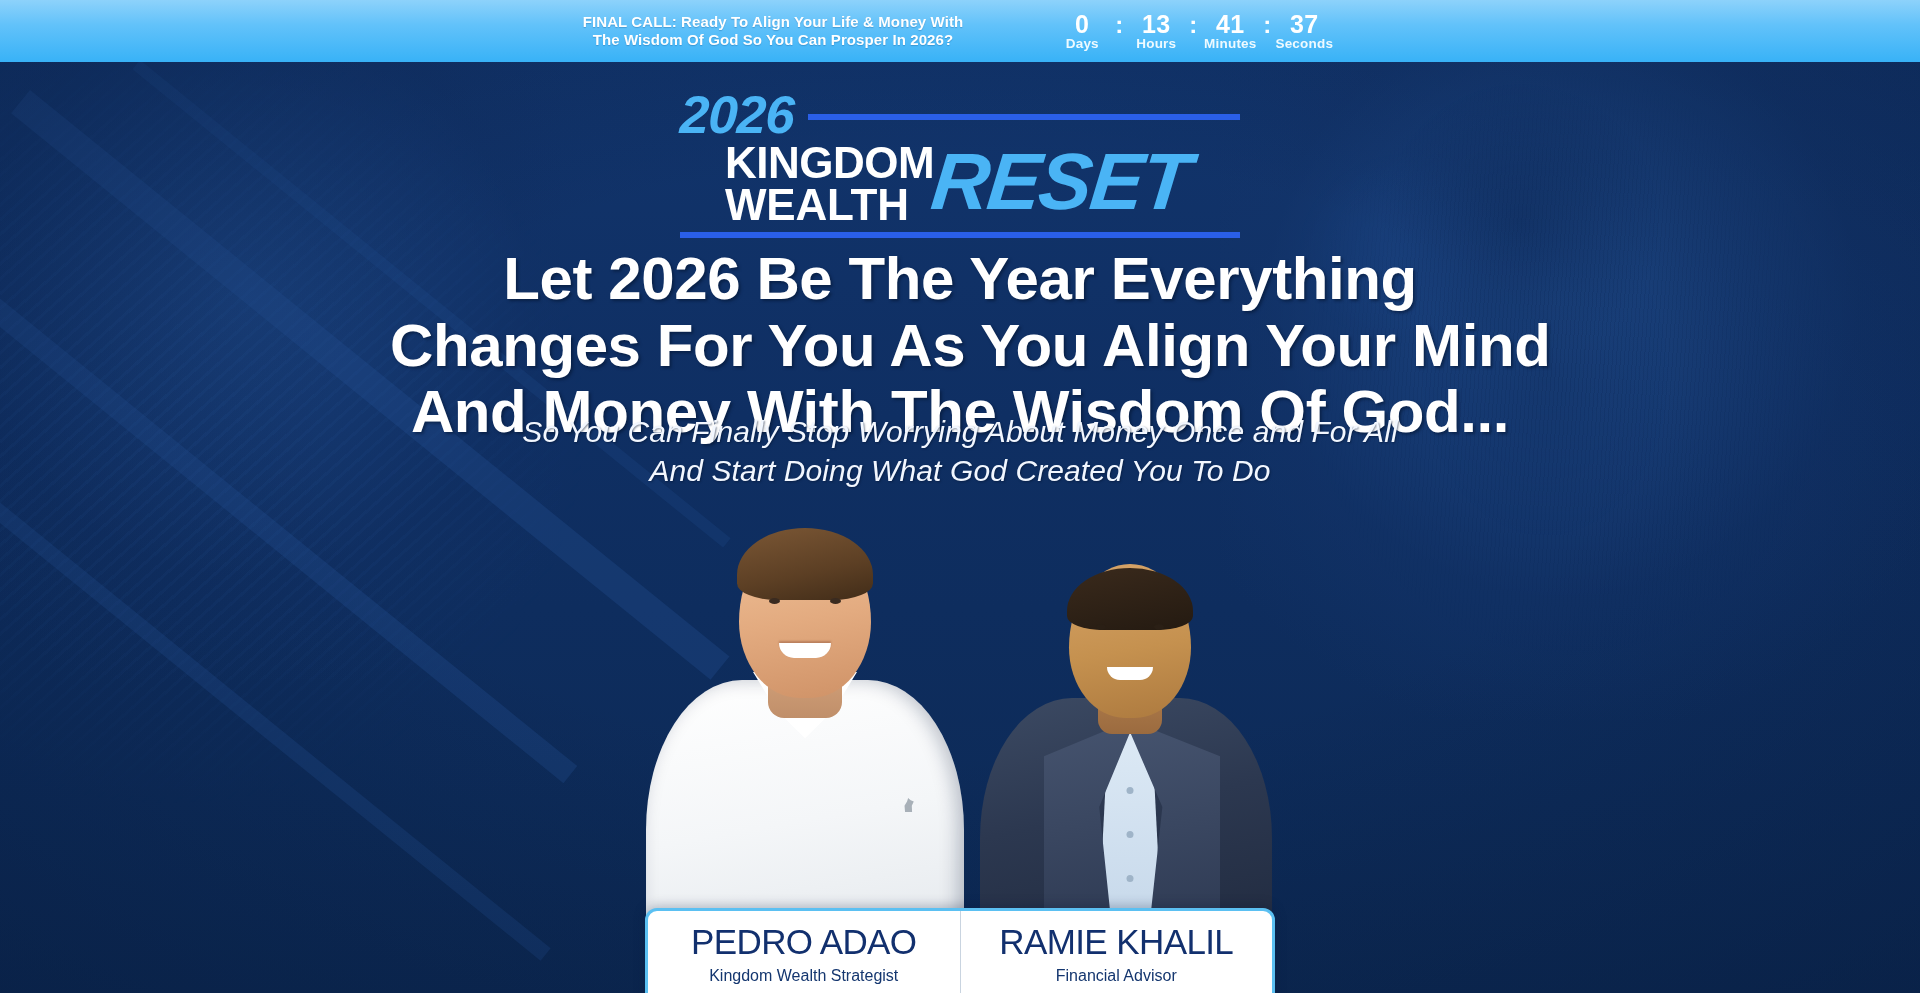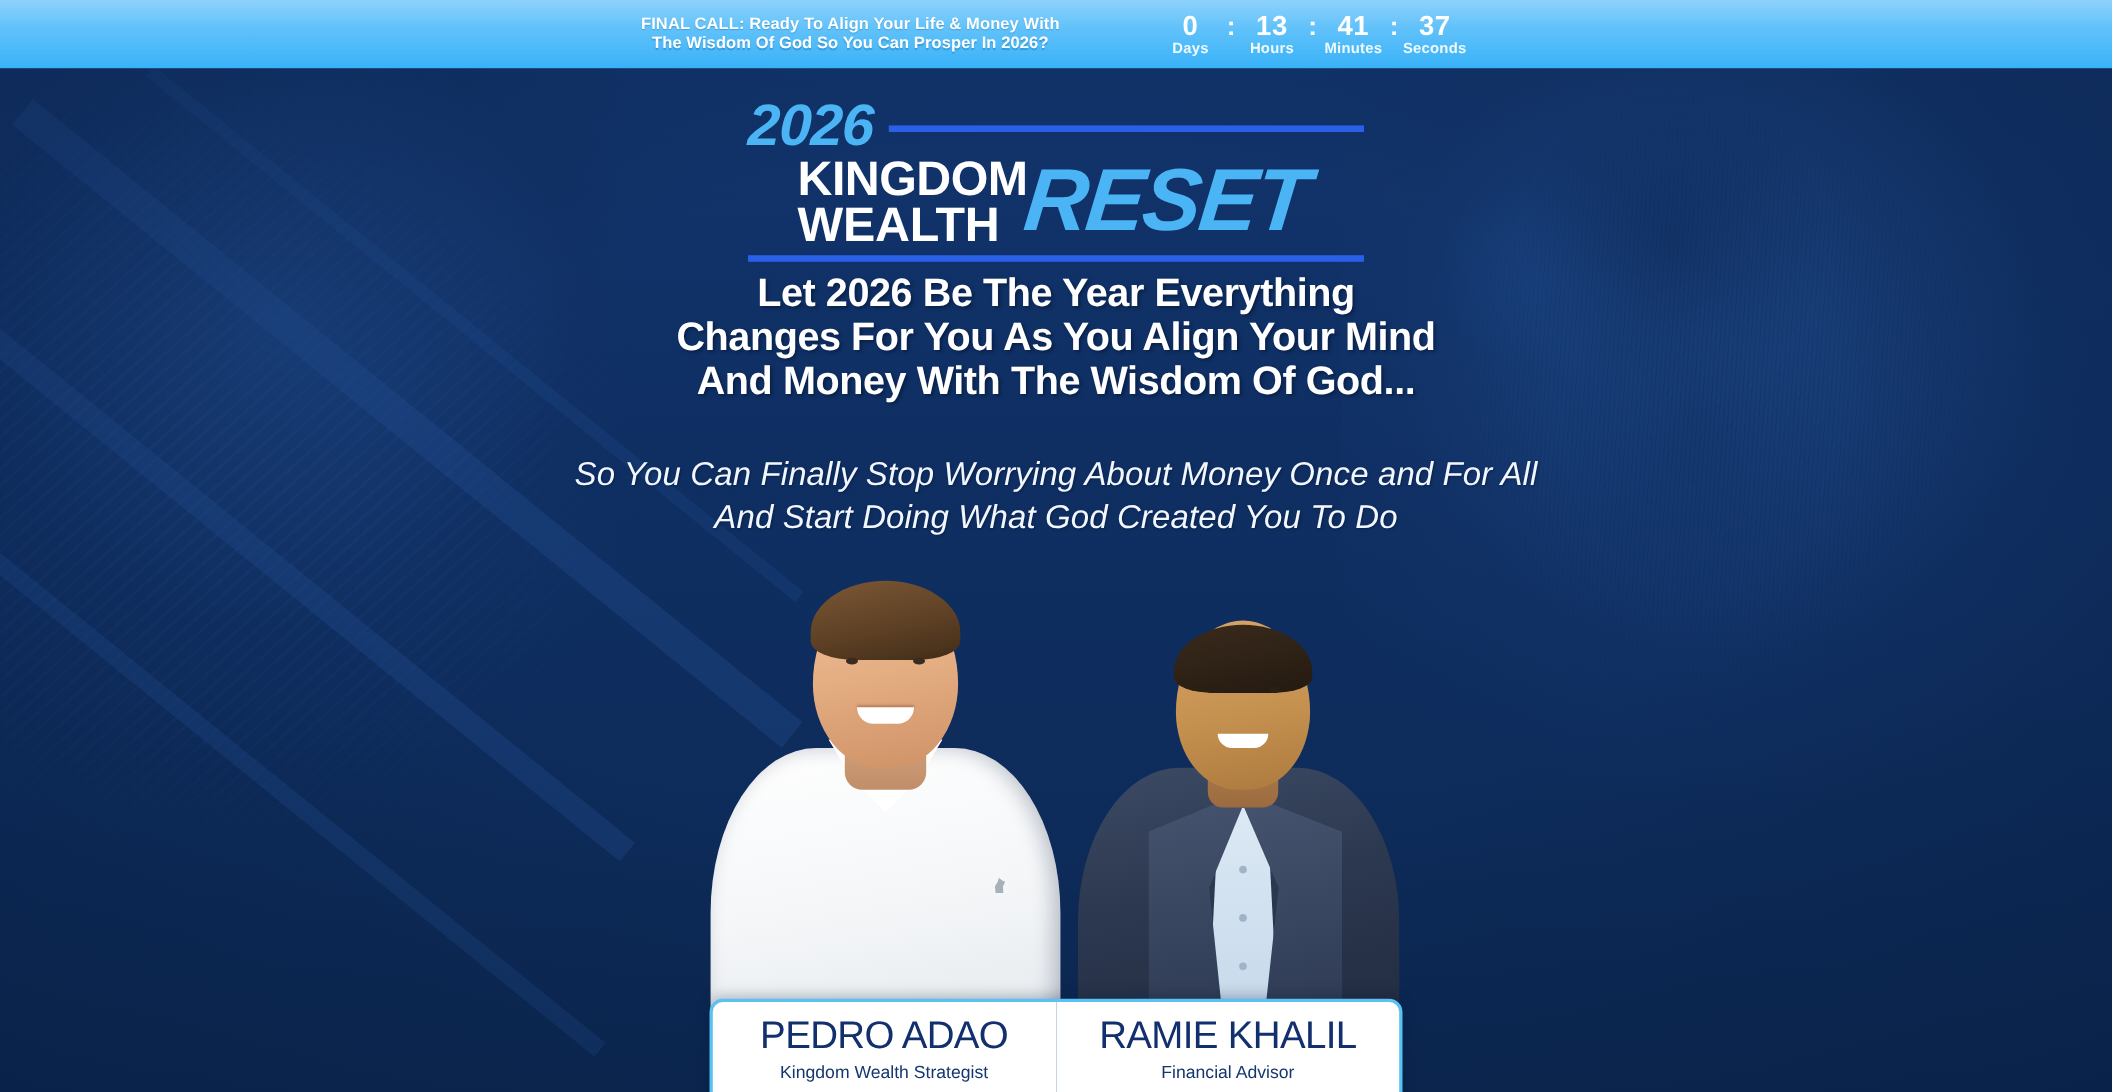--- a/index.html
+++ b/index.html
@@ -223,21 +223,21 @@
 
   
   .headline {
     position: absolute;
     left: 50%;
     transform: translateX(-50%);
     top: 246px;
     width: 1140px;
     text-align: center;
     color: #ffffff;
-    font-size: 36px;
+    font-size: 60px;
     font-weight: 800;
     line-height: 1.11;
     letter-spacing: -0.4px;
     text-shadow: 2px 2px 3px rgba(4,20,48,0.55);
     z-index: 8;
   }
   .headline-line { display: block; white-space: nowrap; }
 
   
   .subheadline {

